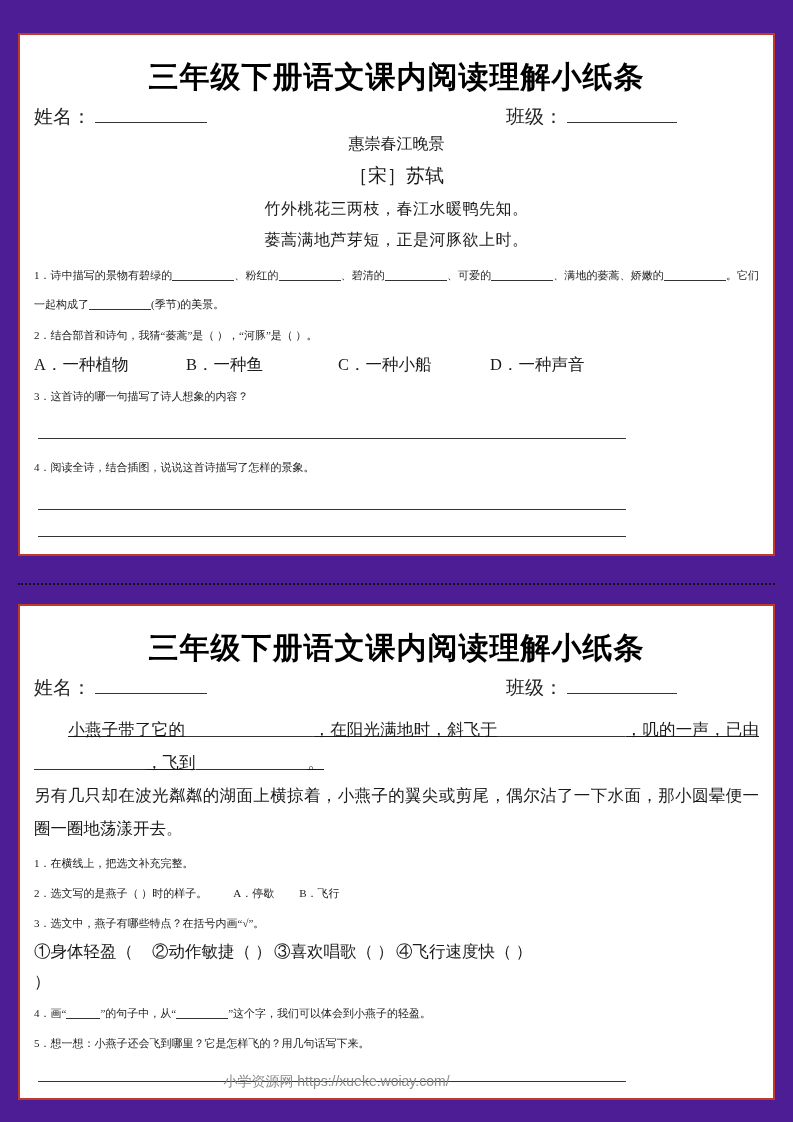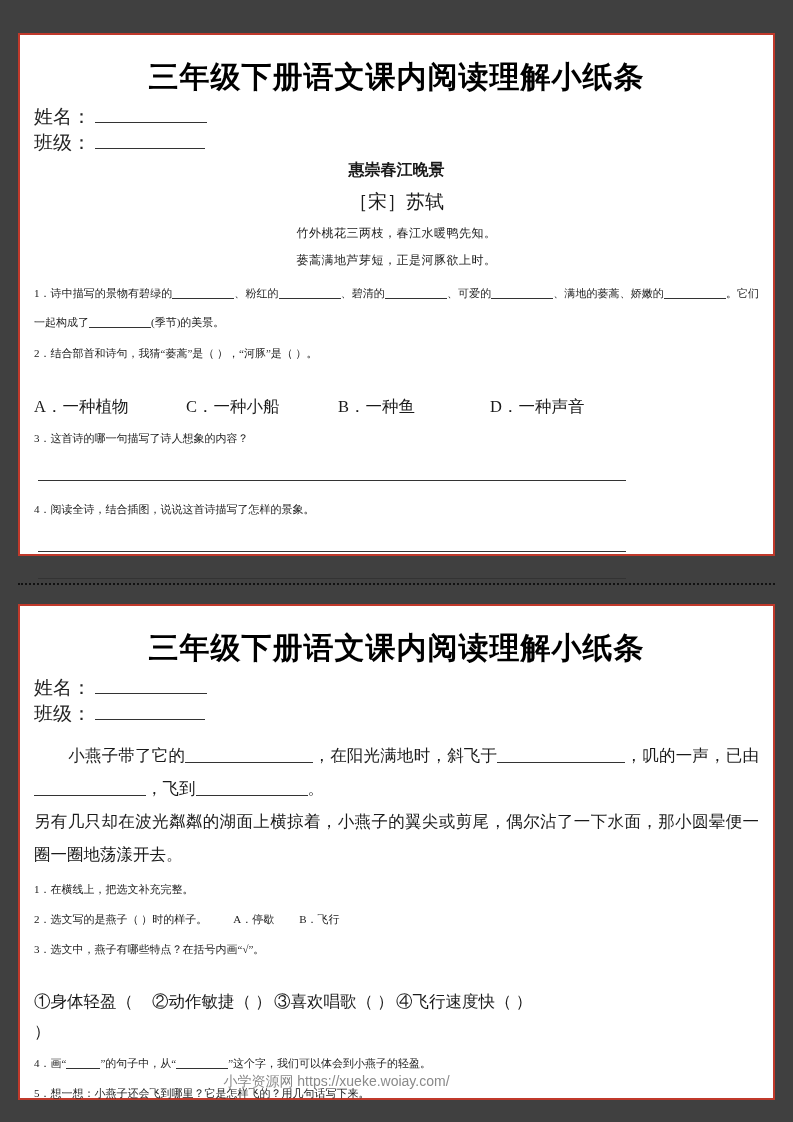--- a/index.html
+++ b/index.html
@@ -6,21 +6,21 @@
   html, body {
     width: 793px;
     height: 1122px;
     background: #ffffff;
     font-family: "Liberation Serif", "DejaVu Serif", serif;
   }
   .page {
     position: relative;
     width: 793px;
     height: 1122px;
-    background: #404040;
+    background: #4c1d95;
     padding: 0;
   }
 
   
   .sheet {
     position: absolute;
     left: 18px;
     width: 757px;
     border: 2px solid #c0392b;
     background: #ffffff;
@@ -45,73 +45,72 @@
 
   
   .idrow {
     display: flex;
     justify-content: space-between;
     align-items: baseline;
     font-size: 19px;
     color: #222;
     padding-right: 82px;
     margin-bottom: 4px;
-    flex-direction: column;
   }
   .idrow .field { display: inline-flex; align-items: baseline; }
   .idrow .lbl { font-size: 19px; }
   .idrow .ul {
     display: inline-block;
     border-bottom: 1.4px solid #333;
     height: 17px;
     margin: 0 0 0 4px;
   }
   .ul-name  { width: 112px; }
   .ul-class { width: 110px; }
   .gap { display: inline-block; width: 18px; }
 
   
   .poem-title {
     text-align: center;
-    font-weight: bold;
+    font-weight: normal;
     font-size: 16px;
     color: #1a1a1a;
     margin-top: 2px;
     margin-bottom: 8px;
   }
   .poem-author {
     text-align: center;
     font-size: 19px;
     color: #1a1a1a;
     margin-bottom: 10px;
   }
   .poem-line {
     text-align: center;
-    font-size: 12px;
+    font-size: 16px;
     color: #1a1a1a;
     margin-bottom: 10px;
     letter-spacing: 0.5px;
   }
 
   
   .q {
     font-size: 11px;
     color: #1a1a1a;
     line-height: 29px;
     margin-top: 2px;
     text-align: justify;
   }
   .q-tight { line-height: 28px; }
   .opts {
     font-size: 16.5px;
     color: #1a1a1a;
     line-height: 30px;
     display: flex;
   }
-  .opts span { display: inline-block; margin-top: 24px; }
+  .opts span { display: inline-block; }
   .opt-w { width: 152px; }
 
   .blank {
     display: inline-block;
     border-bottom: 1.3px solid #333;
     height: 15px;
     vertical-align: -2px;
   }
   .b-sm  { width: 62px; }
   .b-md  { width: 112px; }
@@ -188,22 +187,22 @@
       <div class="poem-line">蒌蒿满地芦芽短，正是河豚欲上时。</div>
 
       <div class="q">
         <span>1．诗中描写的景物有碧绿的</span><span class="blank b-sm"></span><span>、粉红的</span><span class="blank b-sm"></span><span>、碧清的</span><span class="blank b-sm"></span><span>、可爱的</span><span class="blank b-sm"></span><span>、满地的</span><span>蒌蒿、娇嫩的</span><span class="blank b-sm"></span><span>。它们一起构成了</span><span class="blank b-sm"></span><span>(季节)的美景。</span>
       </div>
 
       <div class="q">2．结合部首和诗句，我猜“蒌蒿”是（    ），“河豚”是（    ）。</div>
 
       <div class="opts">
         <span class="opt-w">A．一种植物</span>
+        <span class="opt-w">B．一种鱼</span>
         <span class="opt-w">C．一种小船</span>
-        <span class="opt-w">B．一种鱼</span>
         <span>D．一种声音</span>
       </div>
 
       <div class="q">3．这首诗的哪一句描写了诗人想象的内容？</div>
       <div class="ansline ansline-sp"></div>
 
       <div class="q" style="margin-top:14px;">4．阅读全诗，结合插图，说说这首诗描写了怎样的景象。</div>
       <div class="ansline ansline-sp"></div>
       <div class="ansline ansline-sp2"></div>
 
@@ -222,21 +221,21 @@
           <span class="lbl">姓名：</span>
           <span class="ul ul-name"></span>
         </span>
         <span class="gap"></span>
         <span class="field">
           <span class="lbl">班级：</span>
           <span class="ul ul-class"></span>
         </span>
       </div>
 
-      <div class="passage" style="margin-top:12px;">
+      <div class="passage" style="margin-top:12px;text-decoration:underline;">
         <span class="indent"></span><span>小燕子带了它的</span><span class="blank b-lg"></span><span>，在阳光满地时，斜飞于</span><span class="blank b-lg"></span><span>，叽的一声，已由</span><span class="blank b-md"></span><span>，飞到</span><span class="blank b-md"></span><span>。</span>
       </div>
 
       <div class="passage">另有几只却在波光粼粼的湖面上横掠着，小燕子的翼尖或剪尾，偶尔沾了一下水面，那小圆晕便一圈一圈地荡漾开去。</div>
 
       <div class="q q-tight" style="margin-top:4px;">1．在横线上，把选文补充完整。</div>
 
       <div class="q q-tight">
         <span>2．选文写的是燕子（            ）时的样子。</span><span style="display:inline-block;width:26px;"></span><span style="display:inline-block;width:66px;">A．停歇</span><span>B．飞行</span>
       </div>

